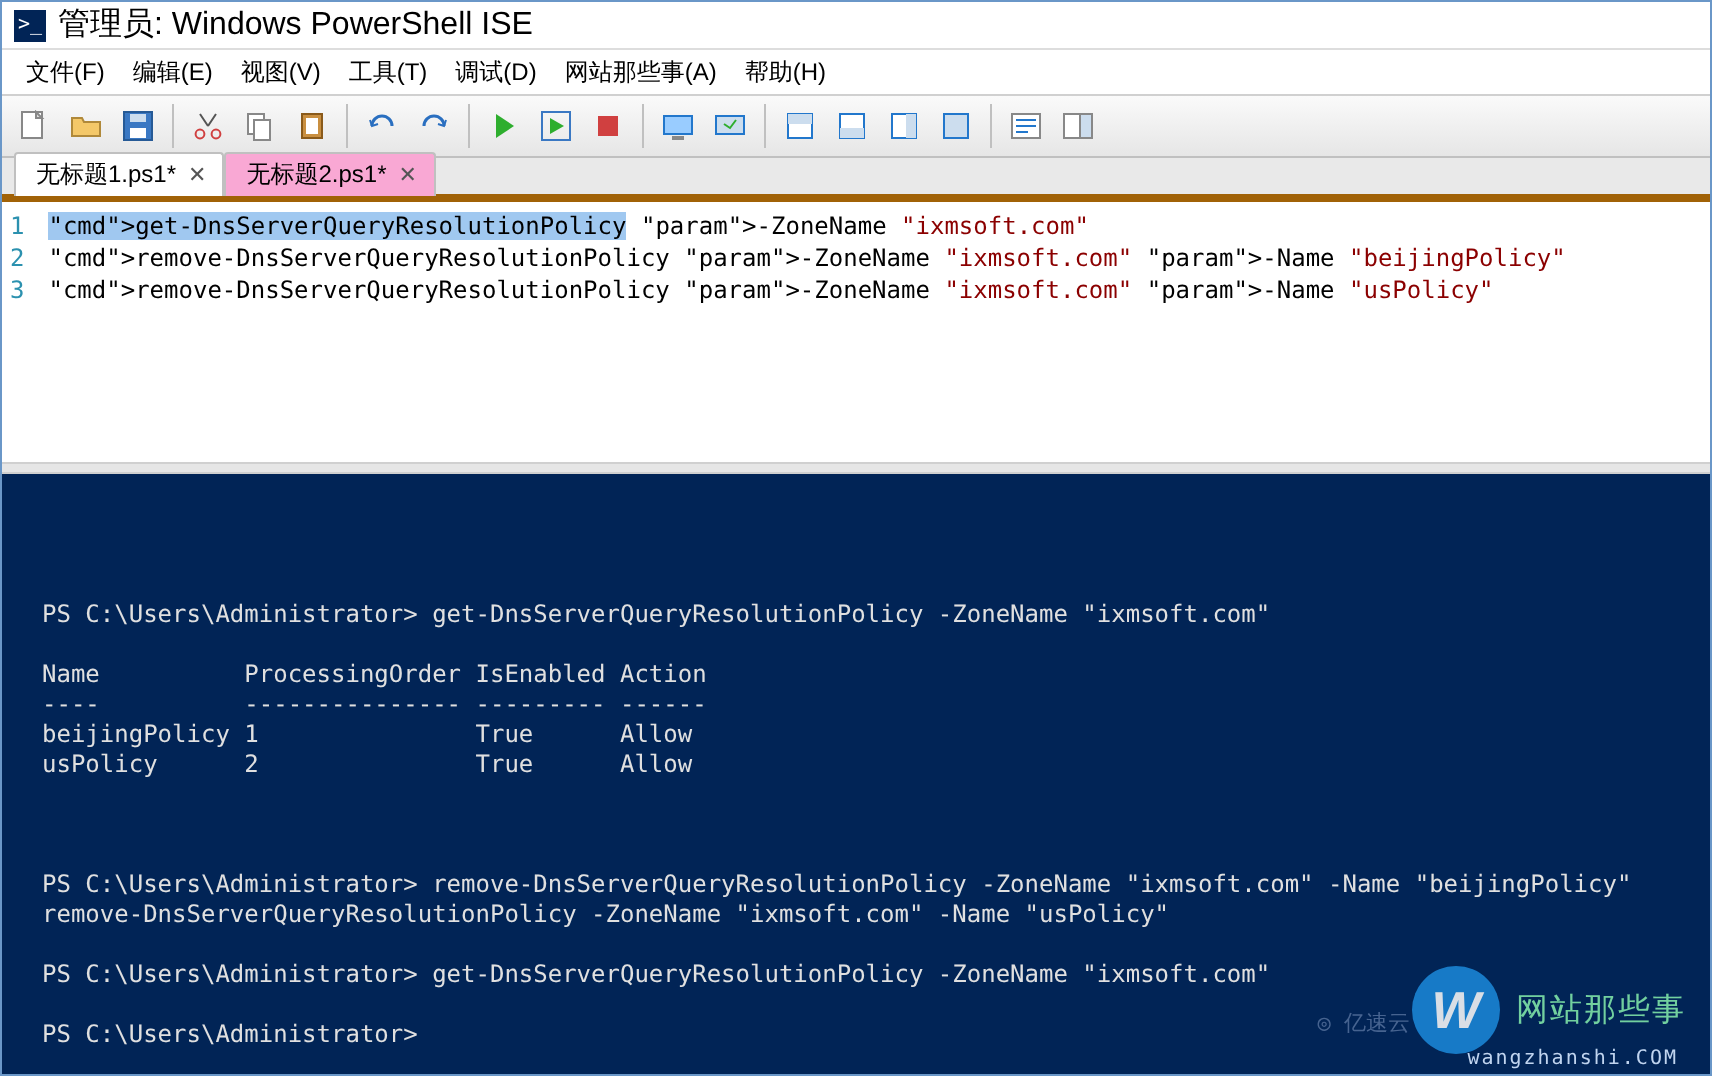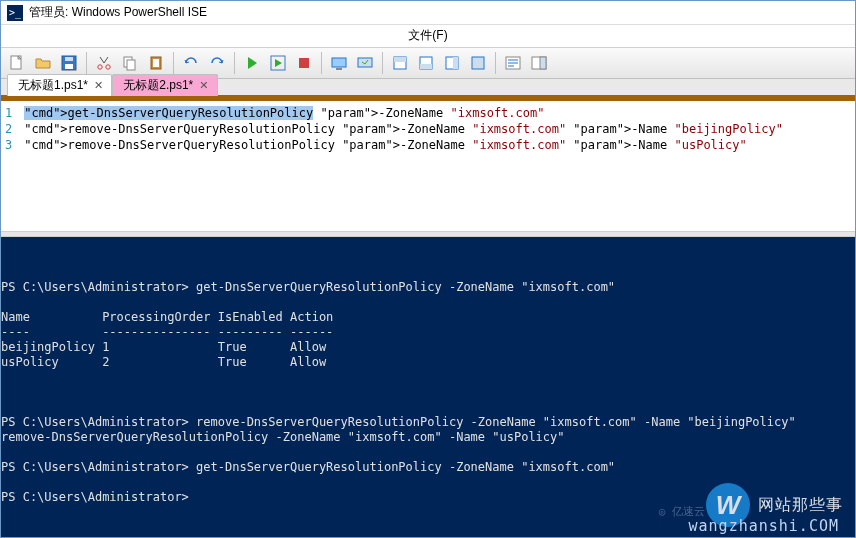--- a/index.html
+++ b/index.html
@@ -1,43 +1,43 @@
 <!DOCTYPE html>
 <html><head>
 <meta charset="utf-8">
 <style>
   * { box-sizing: border-box; margin: 0; padding: 0; }
   body { font-family: "Microsoft YaHei", Tahoma, sans-serif; font-size: 12px; background: #f0f0f0; width: 856px; height: 538px; overflow: hidden; }
   .window { display: flex; flex-direction: column; height: 100%; border: 1px solid #6a97c8; }
   .titlebar { background: #fff; height: 24px; display: flex; align-items: center; padding: 0 6px; gap: 6px; border-bottom: 1px solid #ddd; }
   .titleicon { width: 16px; height: 16px; background:#012456; display:flex; align-items:center; justify-content:center; color:#fff; font-size:10px; font-family:monospace; }
-  .titletext { font-size: 12px; }
-  .menubar { background: #fff; height: 22px; display: flex; align-items: center; padding: 0 6px; gap: 2px; flex-direction: column; }
+  .titletext { font-size: 16px; }
+  .menubar { background: #fff; height: 22px; display: flex; align-items: center; padding: 0 6px; gap: 2px; }
   .menubar span { padding: 2px 6px; cursor: default; }
   .toolbar { background: linear-gradient(#fafafa,#e6e6e6); height: 32px; display: flex; align-items: center; padding: 0 4px; gap: 2px; border-top:1px solid #d0d0d0; border-bottom:1px solid #c0c0c0;}
   .tb-btn { width: 24px; height: 24px; display: flex; align-items: center; justify-content: center; border:1px solid transparent; }
   .tb-sep { width: 1px; height: 22px; background: #c0c0c0; margin: 0 3px; }
-  .tabs { background: #e9e9e9; height: 22px; display: flex; align-items: flex-end; padding-left: 6px; gap: 0; border-bottom:6px solid #a16207;}
+  .tabs { background: #e9e9e9; height: 22px; display: flex; align-items: flex-end; padding-left: 6px; gap: 0; border-bottom:4px solid #a16207;}
   .tab { background: #f9a8d4; border: 1px solid #c0c0c0; border-bottom:none; padding: 2px 8px 2px 10px; font-size: 12px; display: flex; align-items: center; gap: 6px; border-radius: 2px 2px 0 0; position:relative; top:1px;}
   .tab.active { background: #fff; }
   .tab .close { color:#555; font-size:11px;}
   .editor { background: #fff; flex: 0 0 130px; display: flex; font-family: "NSimSun","SimSun",Consolas,monospace; font-size: 12px; overflow:auto;}
   .gutter { background: #fff; color:#2b91af; text-align: right; padding: 4px 8px 4px 4px; user-select: none; border-right:0; }
   .gutter div { height: 16px; line-height:16px; }
   .code { padding: 4px 0; white-space: pre; }
   .codeline { height:16px; line-height:16px; padding-left:4px;}
   .hl { background:#a0c8f0; }
   .str { color:#8b0000; }
   .splitter { height:6px; background:#e6e6e6; border-top:1px solid #d0d0d0; border-bottom:1px solid #d0d0d0; cursor:row-resize;}
-  .console { background:#012456; color:#e0e0e0; font-family:"NSimSun","SimSun",Consolas,monospace; font-size:12px; flex:1; padding:0; white-space:pre; overflow:auto; position:relative;}
+  .console { background:#012456; color:#e0e0e0; font-family:"NSimSun","SimSun",Consolas,monospace; font-size:12px; flex:1; padding:20px; white-space:pre; overflow:auto; position:relative;}
   .console .row { line-height:15px; }
   .watermark { position:absolute; right:12px; bottom:10px; opacity:0.85; display:flex; align-items:center; gap:8px;}
   .wm-circle { width:44px; height:44px; border-radius:50%; background:#1c8adb; display:flex; align-items:center; justify-content:center; color:#fff; font-weight:bold; font-size:26px; font-style:italic; font-family:Arial;}
-  .wm-text { color:#ffffff; font-size:16px; letter-spacing:1px; }
-  .wm-sub { position:absolute; right:16px; bottom:2px; color:#c0d4ef; font-size:15px; letter-spacing:1px;}
+  .wm-text { color:#86efac; font-size:16px; letter-spacing:1px; }
+  .wm-sub { position:absolute; right:16px; bottom:2px; color:#c0d4ef; font-size:10px; letter-spacing:1px;}
   .wm-extra { position:absolute; right:150px; bottom:18px; color:#8098c0; font-size:11px; opacity:.55;}
   svg { display:block; }
 </style>
 </head>
 <body>
 
 <div class="window">
   <div class="titlebar">
     <div class="titleicon">&gt;_</div>
     <div class="titletext">管理员: Windows PowerShell ISE</div>

